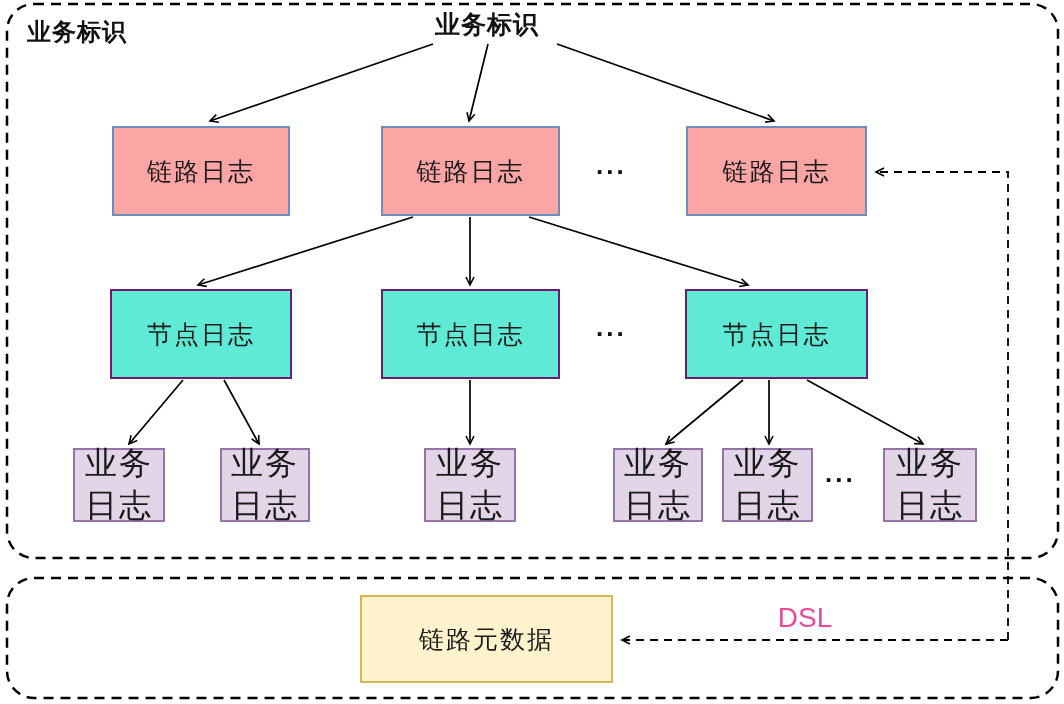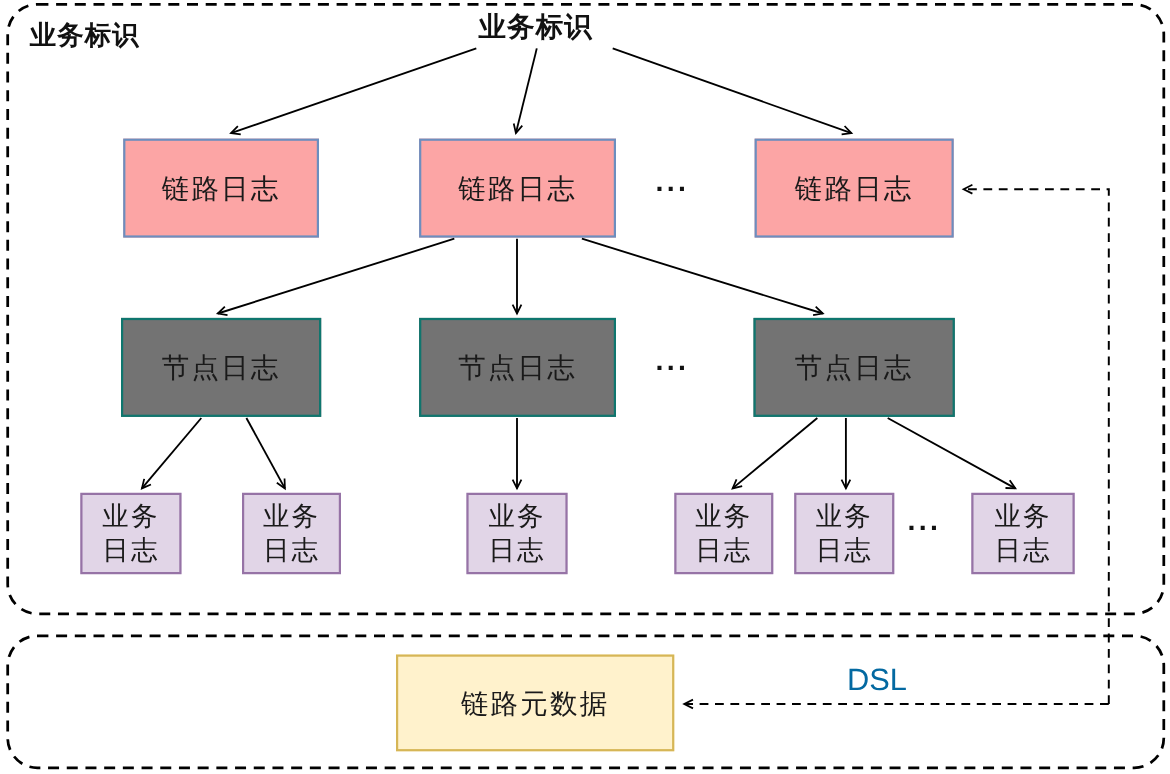--- a/index.html
+++ b/index.html
@@ -27,22 +27,22 @@
     display: flex;
     align-items: center;
     justify-content: center;
     text-align: center;
     font-size: 25px;
     color: #1a1a1a;
     letter-spacing: 2px;
     z-index: 2;
   }
   .node.blue   { background: #fca5a5; border: 2px solid #6c8ebf; }
-  .node.green  { background: #737373; border: 2px solid #0f766e; }
-  .node.purple { background: #e1d5e7; border: 2px solid #9673a6; font-size: 24px; line-height: 1.3; }
+  .node.green  { background: #5eead4; border: 2px solid #701a75; }
+  .node.purple { background: #e1d5e7; border: 2px solid #9673a6; font-size: 32px; line-height: 1.3; }
   .node.purple .lbl { white-space: pre-line; }
   .node.yellow { background: #fff2cc; border: 2px solid #d6b656; }
 
   .container-label {
     position: absolute;
     font-size: 24px;
     font-weight: bold;
     color: #111;
     letter-spacing: 1px;
     z-index: 2;
@@ -55,23 +55,23 @@
     font-size: 25px;
     font-weight: bold;
     color: #111;
     letter-spacing: 1px;
     z-index: 2;
   }
   .dsl-label {
     position: absolute;
     left: 770px; top: 602px;
     width: 70px;
-    text-align: left;
+    text-align: center;
     font-size: 28px;
-    color: #0369a1;
+    color: #ec4899;
     z-index: 2;
   }
   .ellipsis {
     position: absolute;
     font-size: 26px;
     font-weight: bold;
     color: #111;
     letter-spacing: 3px;
     z-index: 2;
   }

